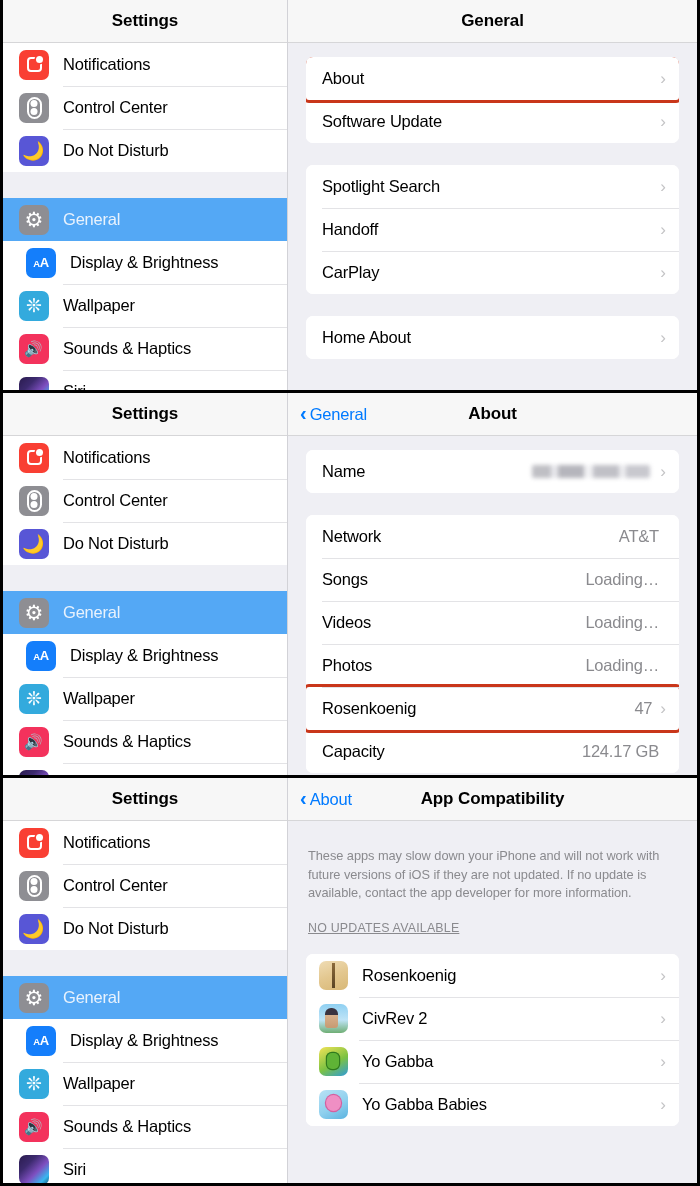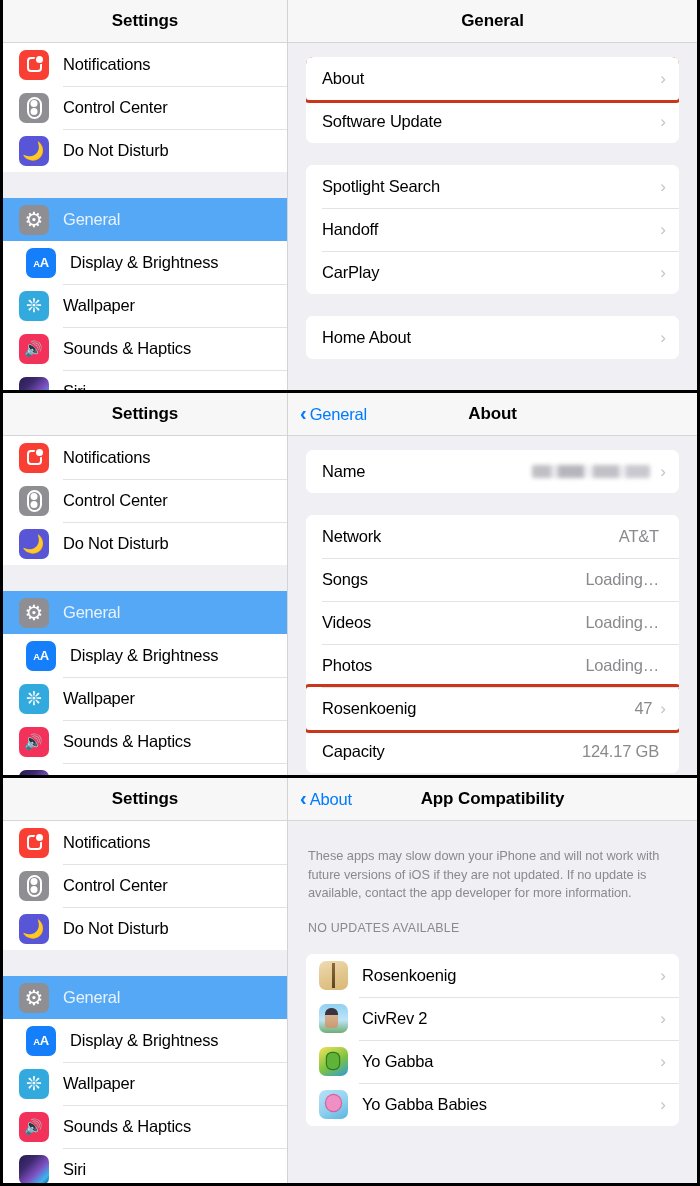--- a/index.html
+++ b/index.html
@@ -204,20 +204,21 @@
   
   .compat-note {
     padding: 26px 20px 0 20px;
     font-size: 12.8px; line-height: 1.46;
     color: #8a8a8e; letter-spacing: -0.05px;
   }
   .compat-section-label {
     padding: 18px 0 7px 20px;
     font-size: 12.4px; color: #8a8a8e;
     letter-spacing: 0.2px;
+    text-decoration: underline;
   }
   .app-row {
     height: 43px; display: flex; align-items: center;
     padding: 0 13px 0 13px; position: relative; background: #fff;
   }
   .app-row + .app-row::before {
     content: "";
     position: absolute; left: 53px; right: 0; top: 0;
     height: 1px; background: #e3e3e6;
   }

